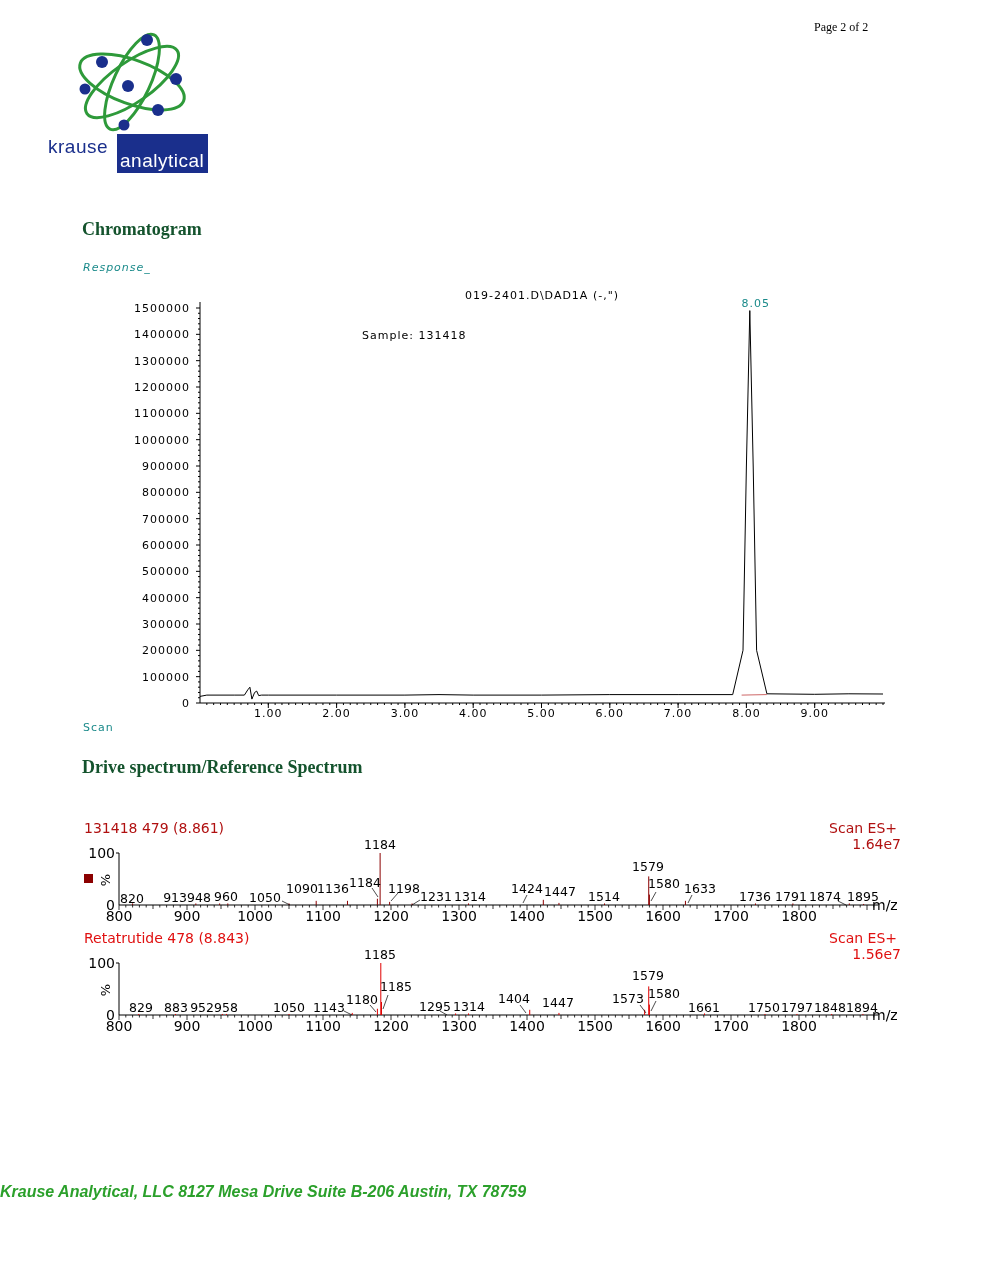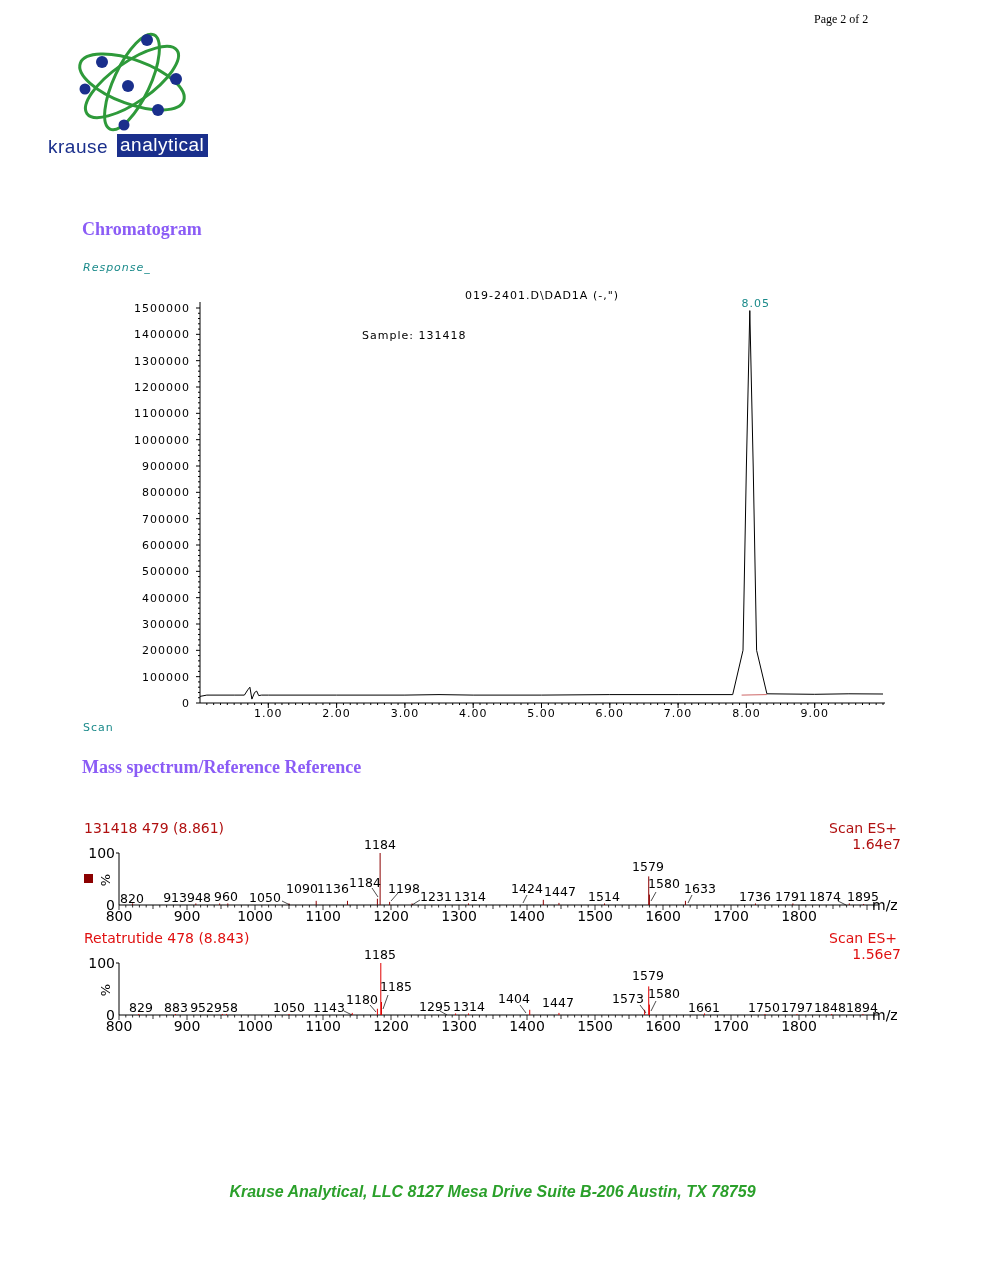--- a/index.html
+++ b/index.html
@@ -1,26 +1,26 @@
 <!DOCTYPE html>
 <html><head>
 <meta charset="utf-8">
 <style>
   html, body { margin: 0; padding: 0; background: #ffffff; }
   body { width: 985px; height: 1280px; position: relative; overflow: hidden; font-family: "Liberation Sans", sans-serif; }
   .abs { position: absolute; }
-  .page-num { left: 814px; top: 12px; font-family: "Liberation Serif", serif; font-size: 12px; color: #000; }
+  .page-num { left: 814px; top: 20px; font-family: "Liberation Serif", serif; font-size: 12px; color: #000; }
   .logo { left: 44px; top: 22px; width: 180px; height: 142px; }
   .logo-word1 { left: 48px; top: 136px; font-size: 19px; color: #1a2f8c; letter-spacing: 0.5px; }
-  .logo-word2 { left: 117px; top: 134px; background: #1a2f8c; color: #fff; font-size: 19px; padding: 0 4px 1px 3px; letter-spacing: 0.5px; }
-  .section-title { font-family: "Liberation Serif", serif; font-weight: bold; font-size: 18px; color: #8b5cf6; }
+  .logo-word2 { left: 117px; top: 134px; background: #1a2f8c; color: #fff; font-size: 19px; padding: 16px 4px 1px 3px; letter-spacing: 0.5px; }
+  .section-title { font-family: "Liberation Serif", serif; font-weight: bold; font-size: 18px; color: #14532d; }
   .response-lbl { left: 83px; top: 261px; font-size: 11px; color: #1a8a8a; letter-spacing: 1px; font-family: "DejaVu Sans", sans-serif; font-style: italic; }
   .time-lbl { left: 83px; top: 721px; font-size: 11px; color: #1a8a8a; letter-spacing: 1px; font-family: "DejaVu Sans", sans-serif; }
   svg text { font-family: "DejaVu Sans", sans-serif; }
-  .footer { left: 0; width: 985px; top: 1183px; text-align: center; color: #2ba02b; font-style: italic; font-weight: bold; font-size: 16px; font-family: "Liberation Sans", sans-serif; }
+  .footer { left: 0; width: 985px; top: 1183px; color: #2ba02b; font-style: italic; font-weight: bold; font-size: 16px; font-family: "Liberation Sans", sans-serif; }
 </style>
 </head>
 <body>
 
 <div class="abs page-num">Page 2 of 2</div>
 
 <svg class="abs logo" viewBox="0 0 180 142" width="180" height="142">
   <g fill="none" stroke="#2e9a3a" stroke-width="3">
     <ellipse cx="88" cy="60" rx="55" ry="22" transform="rotate(20 88 60)"></ellipse>
     <ellipse cx="88" cy="60" rx="55" ry="20" transform="rotate(-35 88 60)"></ellipse>
@@ -256,21 +256,21 @@
     <line x1="869.3399999999987" y1="423" x2="869.3399999999987" y2="425" stroke="#000"></line>
     <line x1="876.1699999999987" y1="423" x2="876.1699999999987" y2="425" stroke="#000"></line>
     <line x1="882.9999999999986" y1="423" x2="882.9999999999986" y2="425" stroke="#000"></line>
     <path d="M200.0 416.4 L206.8 415.1 L234.2 415.1 L244.4 415.1 L247.8 409.8 L249.9 407.2 L251.9 419.1 L254.6 412.5 L256.7 411.1 L258.7 415.6 L261.5 415.1 L268.3 415.1 L336.6 415.1 L404.9 415.1 L439.0 414.6 L473.2 415.1 L541.5 415.1 L609.8 414.6 L678.1 414.6 L732.7 414.6 L743.0 370.3 L746.4 186.0 L749.8 30.6 L753.2 186.0 L756.6 370.3 L766.9 413.8 L814.7 414.3 L848.9 413.8 L883.0 414.0 " fill="none" stroke="#000000" stroke-width="1"></path>
     <line x1="741.6189999999999" y1="415.1" x2="766.89" y2="414.5733333333333" stroke="#c04040" stroke-width="0.8"></line>
     <text x="542" y="19" text-anchor="middle" font-size="11" fill="#000000" letter-spacing="1">019-2401.D\DAD1A (-,")</text>
     <text x="362" y="59" font-size="11" fill="#000" letter-spacing="1">Sample:  131418</text>
     <text x="755.815" y="26.633333333333326" text-anchor="middle" font-size="11" fill="#1a8a8a" letter-spacing="1">8.05</text>
   </svg>
 
-<div class="abs section-title" style="left:82px; top:757px;">Mass spectrum/Reference Reference</div>
+<div class="abs section-title" style="left:82px; top:757px;">Drive spectrum/Reference Spectrum</div>
 
 <svg class="abs" id="ms1-svg" style="left:0; top:815px;" width="985" height="115">
     <text x="84" y="18" font-size="14" fill="#b01010" font-family="Liberation Sans, sans-serif">131418 479 (8.861)</text>
     <text x="897" y="18" text-anchor="end" font-size="14" fill="#b01010" font-family="Liberation Sans, sans-serif">Scan ES+</text>
     <text x="901" y="34" text-anchor="end" font-size="14" fill="#b01010" font-family="Liberation Sans, sans-serif">1.64e7</text>
     <line x1="119" y1="38" x2="119" y2="90" stroke="#000"></line>
     <line x1="116" y1="38" x2="119" y2="38" stroke="#000"></line>
     <text x="115" y="43" text-anchor="end" font-size="14" fill="#000" font-family="Liberation Sans, sans-serif">100</text>
     <text x="115" y="95" text-anchor="end" font-size="14" fill="#000" font-family="Liberation Sans, sans-serif">0</text>
     <text x="0" y="0" font-size="13" fill="#000" transform="translate(110 65) rotate(-90)" text-anchor="middle" font-family="Liberation Sans, sans-serif">%</text>

